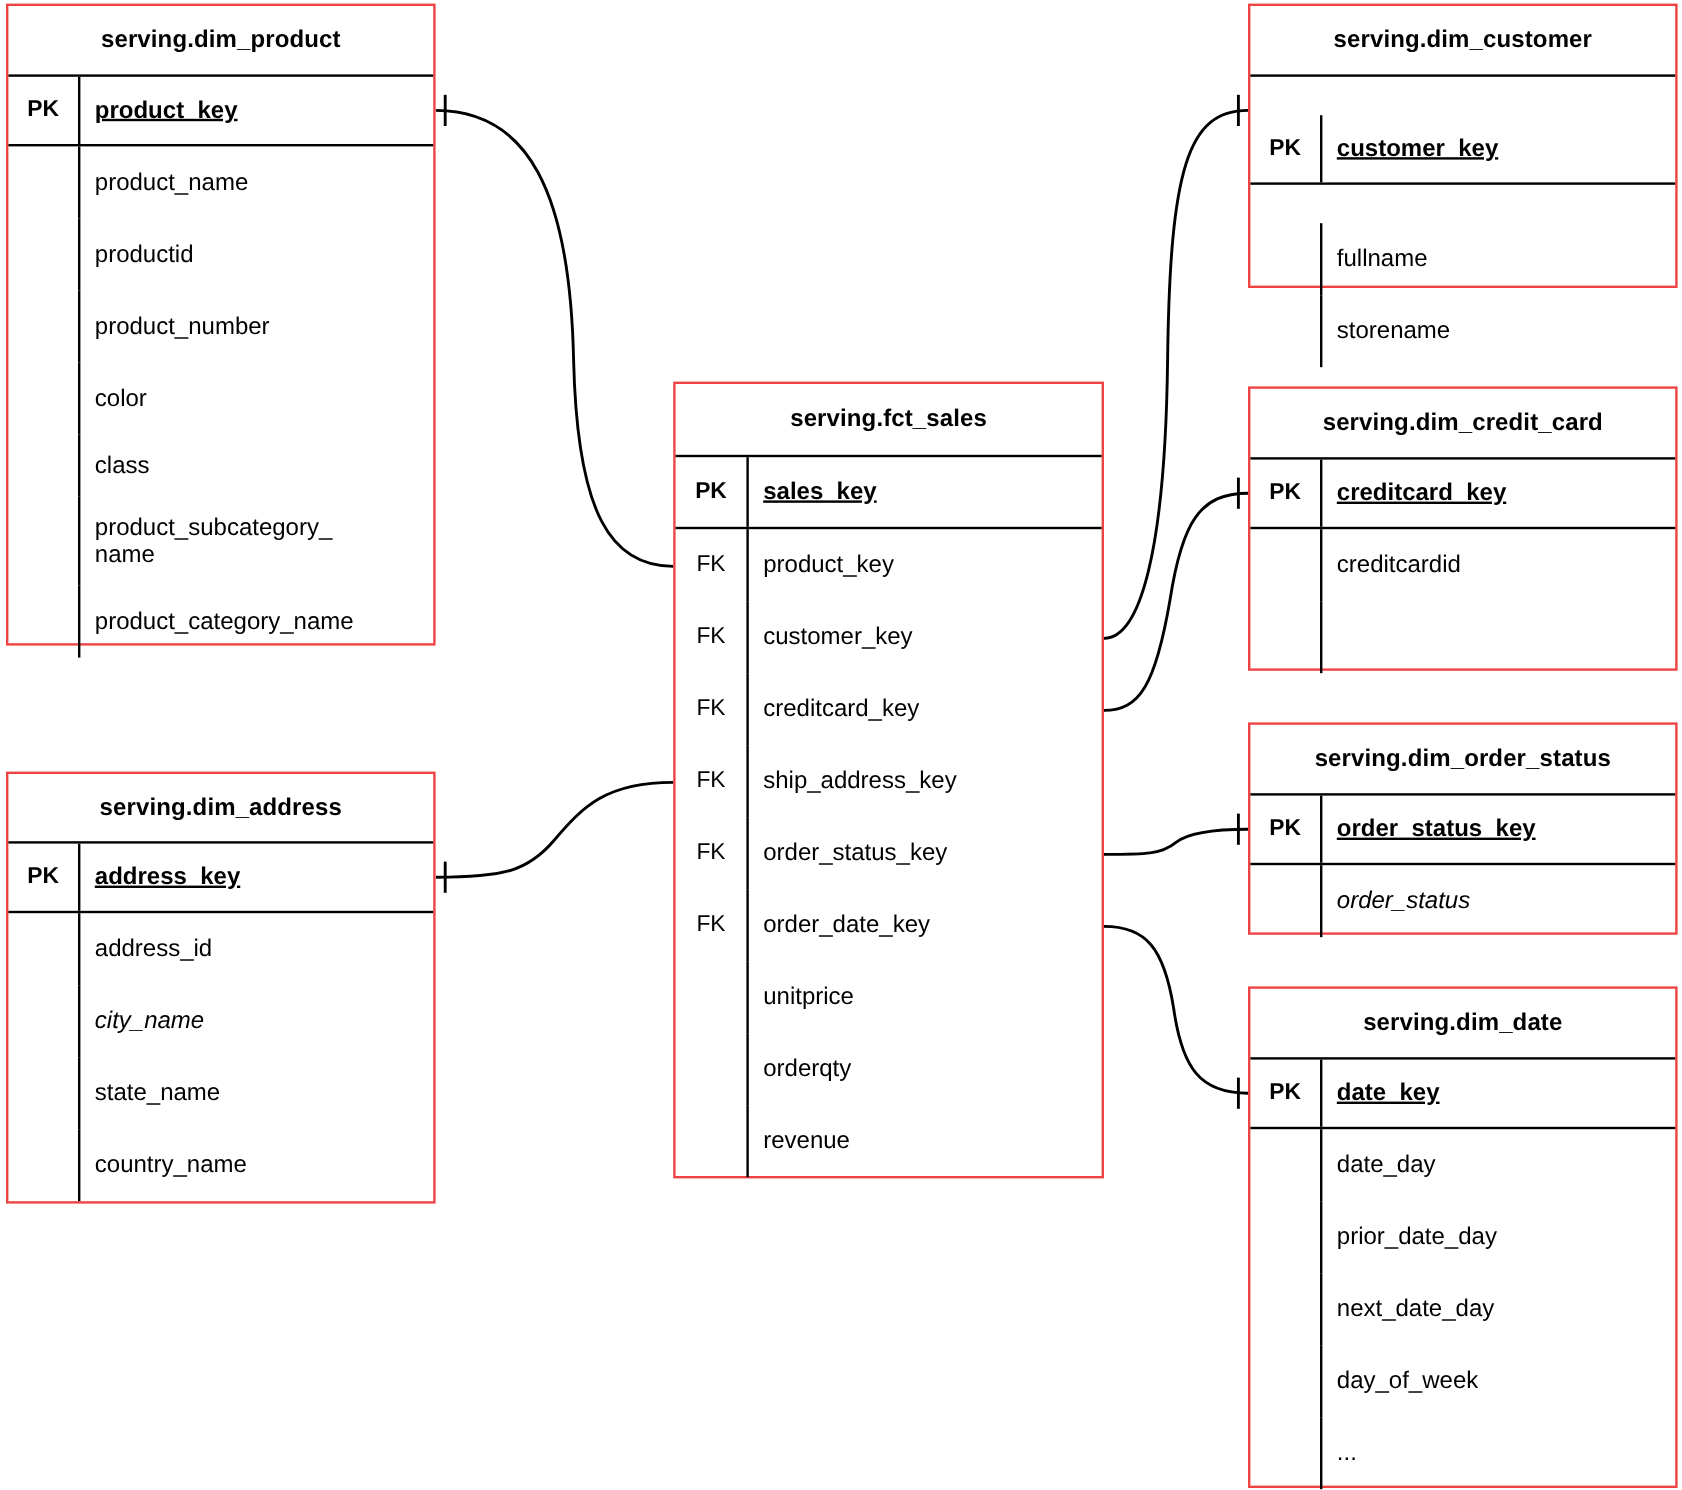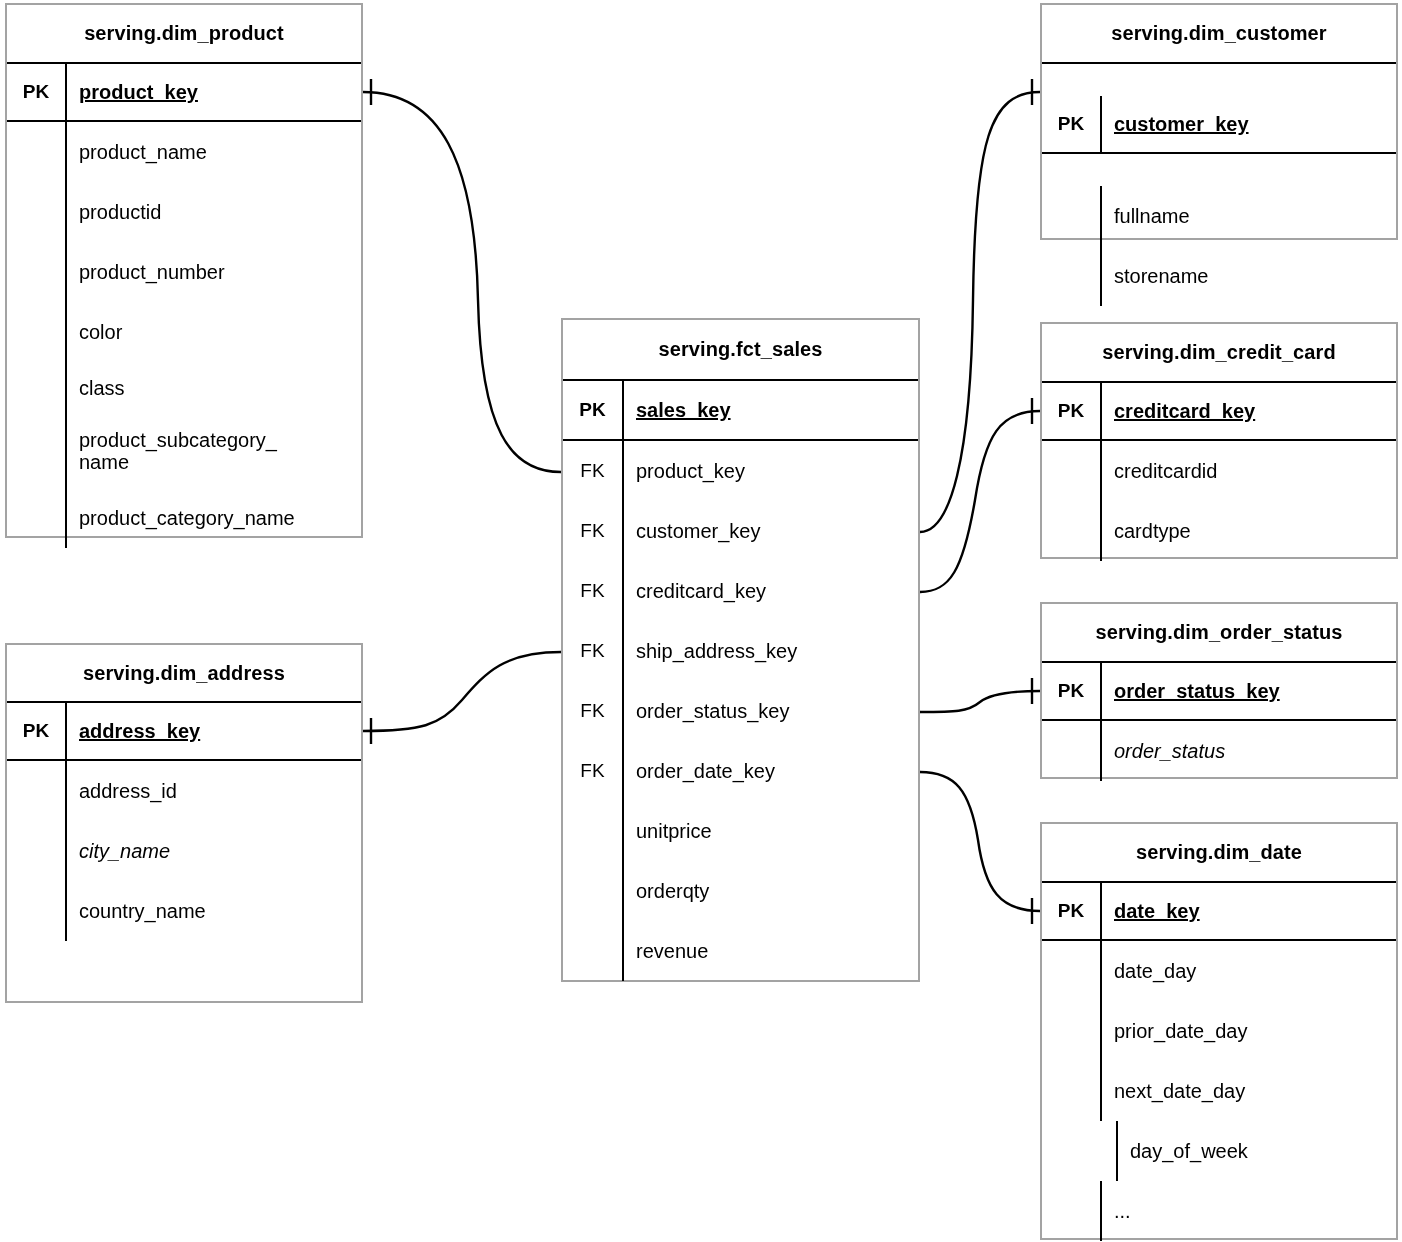--- a/index.html
+++ b/index.html
@@ -22,21 +22,21 @@
     position: absolute;
     left: 0;
     top: 0;
     width: 1402px;
     height: 1242px;
     pointer-events: none;
   }
   .entity {
     position: absolute;
     box-sizing: border-box;
-    border: 2px solid #a3a3a3;
+    border: 2px solid #ef4444;
     background: #ffffff;
     display: flex;
     flex-direction: column;
   }
   .entity-title {
     box-sizing: border-box;
     text-align: center;
     font-weight: bold;
     font-size: 20px;
     border-bottom: 2px solid #000000;
@@ -218,20 +218,24 @@
         <div class="attr-row" style="height: 60px; flex: 0 0 60px;">
           <div class="attr-keycell" style="width: 60px;"></div>
           <div class="attr-name">address_id</div>
         </div>
         <div class="attr-row" style="height: 60px; flex: 0 0 60px; font-style: italic;">
           <div class="attr-keycell" style="width: 60px;"></div>
           <div class="attr-name">city_name</div>
         </div>
         <div class="attr-row" style="height: 60px; flex: 0 0 60px;">
           <div class="attr-keycell" style="width: 60px;"></div>
+          <div class="attr-name">state_name</div>
+        </div>
+        <div class="attr-row" style="height: 60px; flex: 0 0 60px;">
+          <div class="attr-keycell" style="width: 60px;"></div>
           <div class="attr-name">country_name</div>
         </div>
       </div>
     </div>
     <div class="entity" style="left: 561px; top: 318px; width: 359px; height: 664px;">
       <div class="entity-title" style="height: 61px; flex: 0 0 61px;">serving.fct_sales</div>
       <div class="row pk-row" style="height: 60px; flex: 0 0 60px;">
         <div class="keycell bold" style="width: 61px;">PK</div>
         <div class="namecell pk-name">sales_key</div>
       </div>
@@ -297,21 +301,20 @@
         <div class="keycell bold" style="width: 60px;">PK</div>
         <div class="namecell pk-name">creditcard_key</div>
       </div>
       <div class="attrs">
         <div class="attr-row" style="height: 60px; flex: 0 0 60px;">
           <div class="attr-keycell" style="width: 60px;"></div>
           <div class="attr-name">creditcardid</div>
         </div>
         <div class="attr-row" style="height: 60px; flex: 0 0 60px;">
           <div class="attr-keycell" style="width: 60px;"></div>
-          <div class="attr-name">cardtype</div>
         </div>
       </div>
     </div>
     <div class="entity" style="left: 1040px; top: 602px; width: 358px; height: 177px;">
       <div class="entity-title" style="height: 59px; flex: 0 0 59px;">serving.dim_order_status</div>
       <div class="row pk-row" style="height: 58px; flex: 0 0 58px;">
         <div class="keycell bold" style="width: 60px;">PK</div>
         <div class="namecell pk-name">order_status_key</div>
       </div>
       <div class="attrs">
@@ -333,21 +336,21 @@
           <div class="attr-name">date_day</div>
         </div>
         <div class="attr-row" style="height: 60px; flex: 0 0 60px;">
           <div class="attr-keycell" style="width: 60px;"></div>
           <div class="attr-name">prior_date_day</div>
         </div>
         <div class="attr-row" style="height: 60px; flex: 0 0 60px;">
           <div class="attr-keycell" style="width: 60px;"></div>
           <div class="attr-name">next_date_day</div>
         </div>
-        <div class="attr-row" style="height: 60px; flex: 0 0 60px; padding-left: 16px;">
+        <div class="attr-row" style="height: 60px; flex: 0 0 60px;">
           <div class="attr-keycell" style="width: 60px;"></div>
           <div class="attr-name">day_of_week</div>
         </div>
         <div class="attr-row" style="height: 60px; flex: 0 0 60px;">
           <div class="attr-keycell" style="width: 60px;"></div>
           <div class="attr-name">...</div>
         </div>
       </div>
     </div>
   </div>

